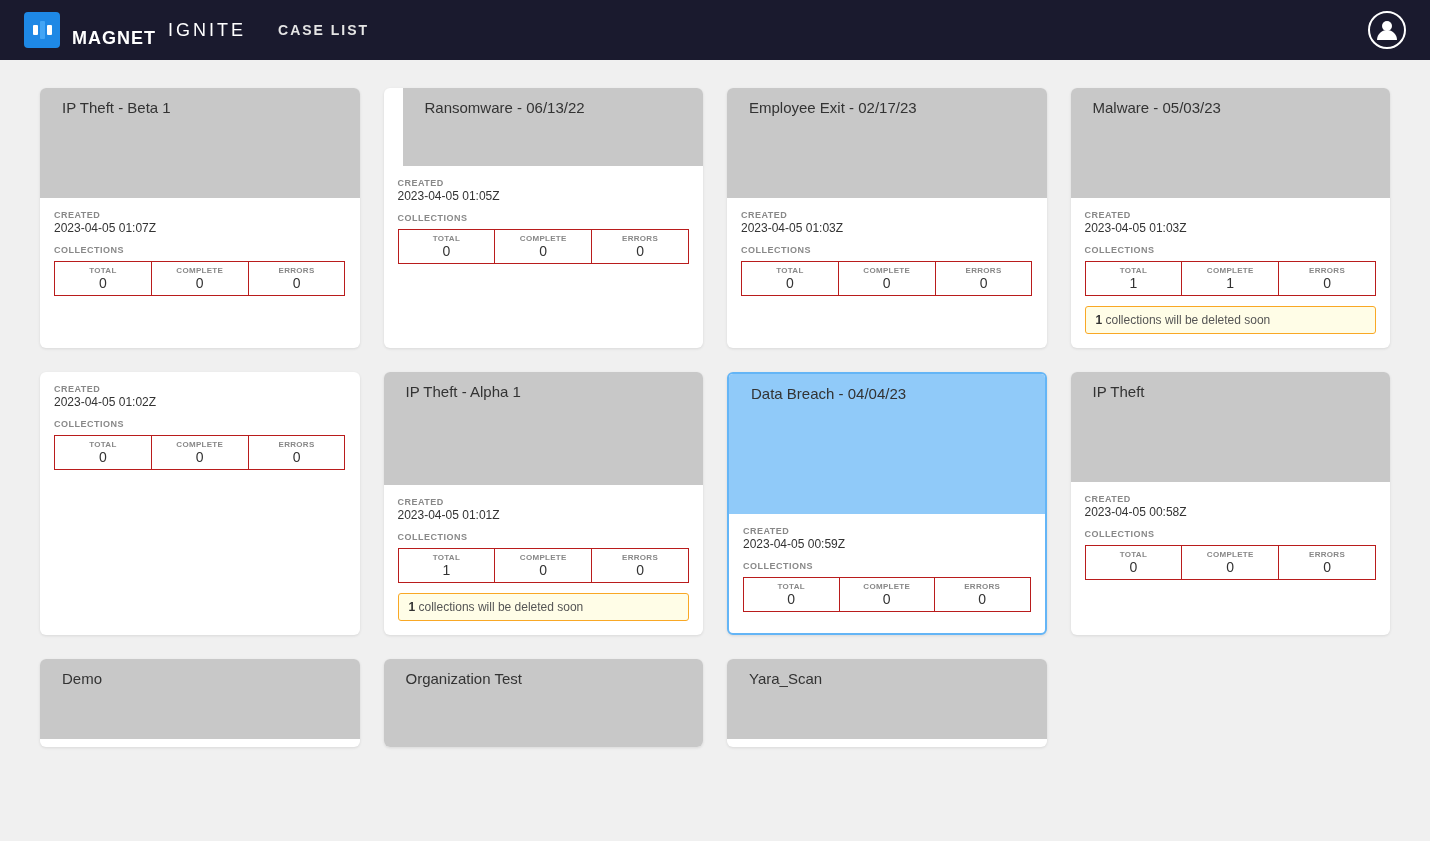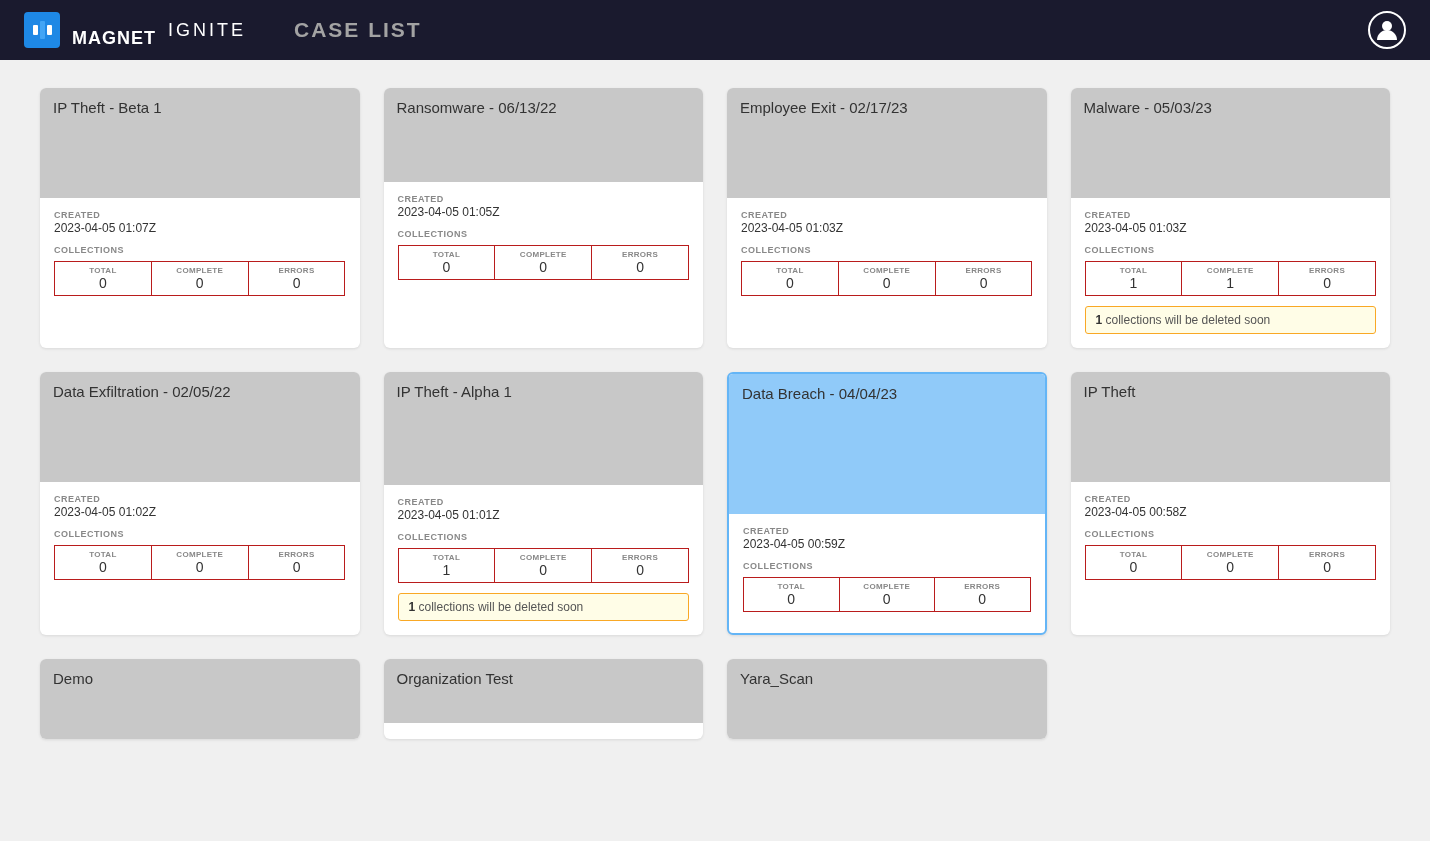--- a/index.html
+++ b/index.html
@@ -43,25 +43,25 @@
       letter-spacing: 1px;
       margin-top: 16px;
     }
     .brand-sub {
       color: white;
       font-size: 18px;
       font-weight: 300;
       letter-spacing: 3px;
     }
     .page-title {
-      color: #a3a3a3;
-      font-size: 21px;
+      color: #e5e5e5;
+      font-size: 14px;
       font-weight: 700;
       letter-spacing: 2px;
-      margin-left: 36px;
+      margin-left: 20px;
     }
     .user-avatar {
       width: 38px;
       height: 38px;
       border-radius: 50%;
       border: 2px solid white;
       display: flex;
       align-items: center;
       justify-content: center;
       color: white;
@@ -96,21 +96,21 @@
       height: 110px;
       background: #c8c8c8;
       position: relative;
     }
     .case-card.selected .case-card-thumbnail {
       background: #90caf9;
     }
     .case-card-title {
       position: absolute;
       top: 10px;
-      left: 13px;
+      left: 22px;
       font-size: 15px;
       font-weight: 500;
       color: #333;
       line-height: 1.3;
       max-width: 90%;
     }
     .case-card-body {
       padding: 12px 14px 14px 14px;
     }
     .created-label {
@@ -225,21 +225,21 @@
         </div>
         <div class="stat-cell">
           <div class="stat-label">ERRORS</div>
           <div class="stat-value">0</div>
         </div>
       </div>
 
     </div>
   </div>
       <div class="case-card">
-    <div class="case-card-thumbnail" style="height:94px; position:relative;">
+    <div class="case-card-thumbnail" style="height:78px; position:relative;margin-left:19px;">
       <span class="case-card-title">Ransomware - 06/13/22</span>
     </div>
 
     <div class="case-card-body">
       <div class="created-label">CREATED</div>
       <div class="created-value">2023-04-05 01:05Z</div>
 
       <div class="collections-label">COLLECTIONS</div>
       <div class="collections-stats">
         <div class="stat-cell">
@@ -307,23 +307,20 @@
         <div class="stat-cell">
           <div class="stat-label">ERRORS</div>
           <div class="stat-value">0</div>
         </div>
       </div>
       <div class="warning-banner"><span class="warn-num">1</span> collections will be deleted soon</div>
 
     </div>
   </div>
       <div class="case-card">
-    <div class="case-card-thumbnail" style="height:110px; position:relative;">
-      <span class="case-card-title">Data Exfiltration - 02/05/22</span>
-    </div>
 
     <div class="case-card-body">
       <div class="created-label">CREATED</div>
       <div class="created-value">2023-04-05 01:02Z</div>
 
       <div class="collections-label">COLLECTIONS</div>
       <div class="collections-stats">
         <div class="stat-cell">
           <div class="stat-label">TOTAL</div>
           <div class="stat-value">0</div>
@@ -422,21 +419,21 @@
 
     </div>
   </div>
       <div class="case-card case-card-partial">
     <div class="case-card-thumbnail" style="height:80px; position:relative;">
       <span class="case-card-title">Demo</span>
     </div>
 
   </div>
       <div class="case-card case-card-partial">
-    <div class="case-card-thumbnail" style="height:64px; position:relative;">
+    <div class="case-card-thumbnail" style="height:88px; position:relative;">
       <span class="case-card-title">Organization Test</span>
     </div>
 
   </div>
       <div class="case-card case-card-partial">
     <div class="case-card-thumbnail" style="height:80px; position:relative;">
       <span class="case-card-title">Yara_Scan</span>
     </div>
 
   </div>

